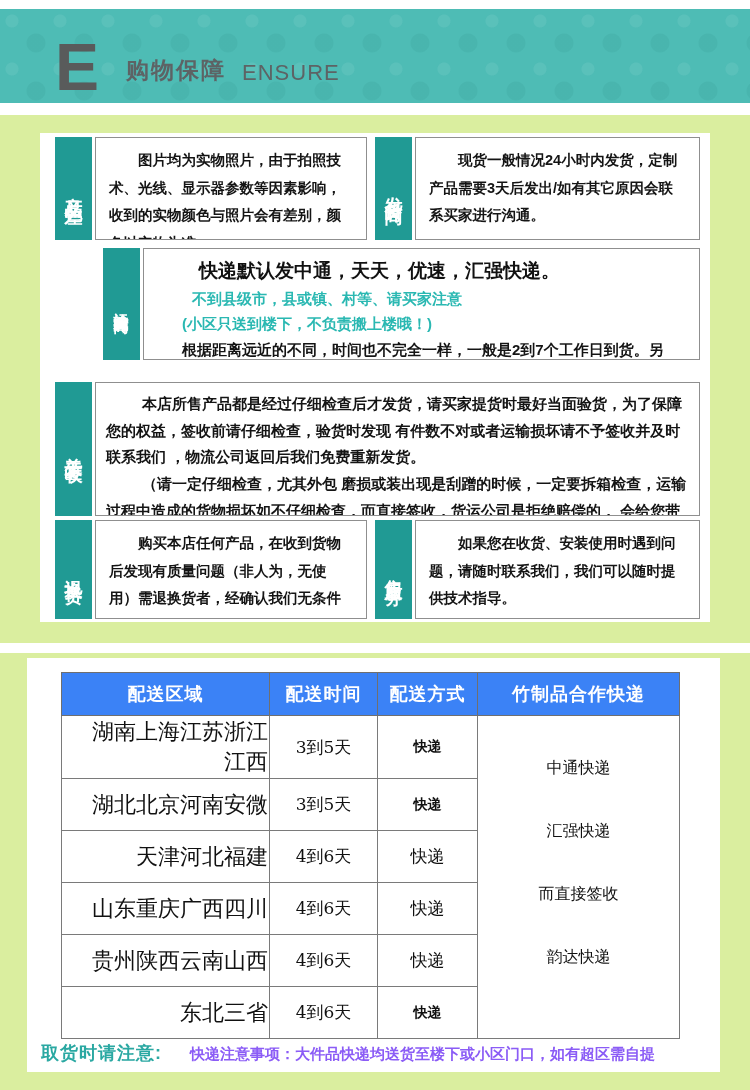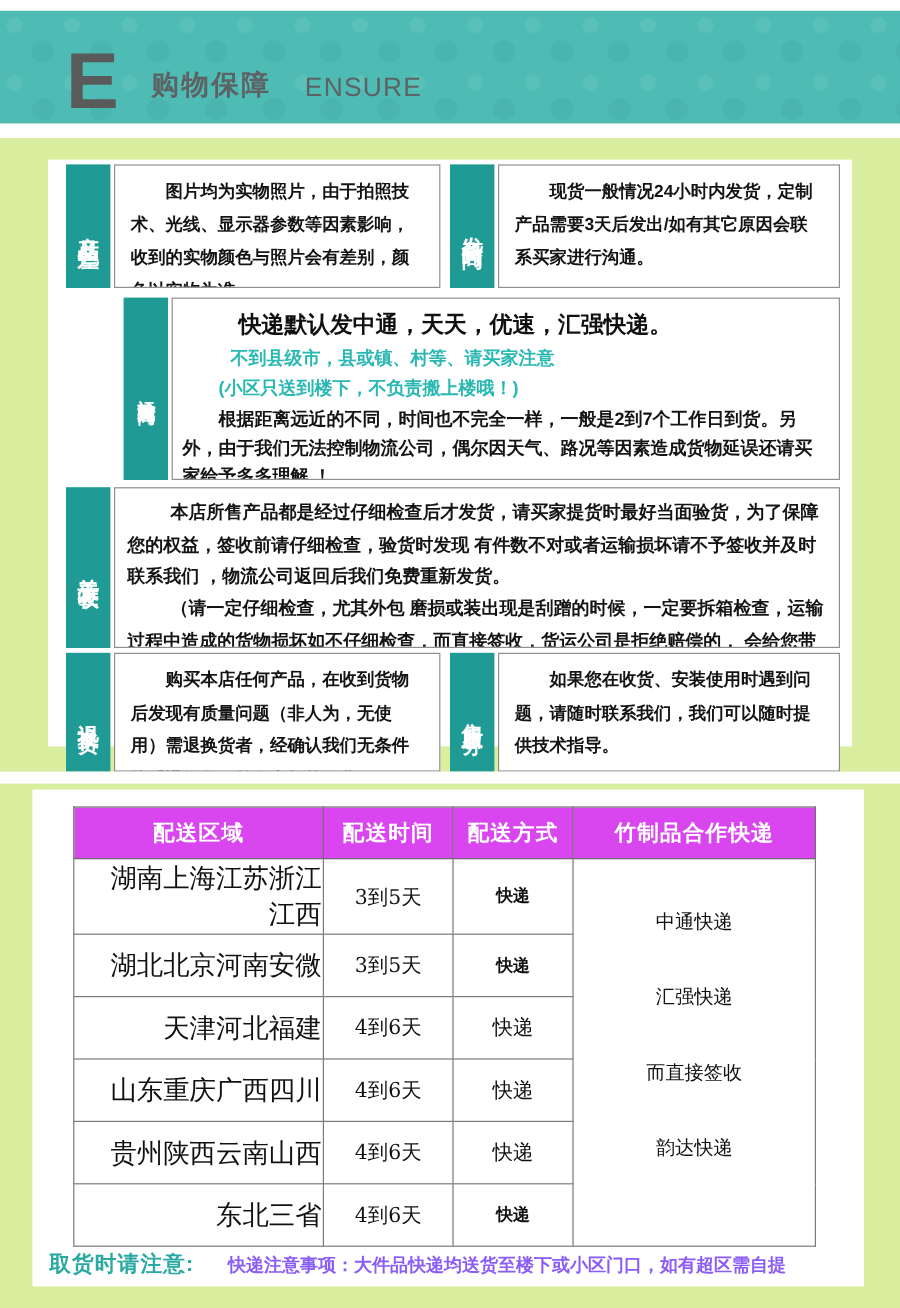--- a/index.html
+++ b/index.html
@@ -10,50 +10,50 @@
   .strip.top{top:0;height:9px;}
   .strip.under-band{top:103px;height:12px;}
   .strip.mid{top:643px;height:10px;}
   .band{position:absolute;left:0;top:9px;width:750px;height:94px;background-color:#4ebcb5;
         background-image:
           radial-gradient(circle at 12px 12px, rgba(255,255,255,0.07) 6px, transparent 7px),
           radial-gradient(circle at 36px 34px, rgba(0,70,70,0.06) 9px, transparent 10px);
         background-size:48px 48px;}
   .band-inner{display:flex;align-items:flex-end;height:100%;padding:0 0 9px 55px;box-sizing:border-box;}
   .big-e{font-size:66px;font-weight:bold;color:#595b5b;line-height:0.8;font-family:"Liberation Sans",sans-serif;}
-  .band-title{font-size:23px;font-weight:bold;color:#5d6365;letter-spacing:2px;margin:0 12px 8px 27px;}
+  .band-title{font-size:23px;font-weight:bold;color:#5d6365;letter-spacing:2px;margin:0 0 8px 27px;}
   .band-sub{font-size:22px;color:#5d6365;letter-spacing:1px;margin:0 0 8px 16px;font-family:"Liberation Sans",sans-serif;}
 
   
   .panel1{position:absolute;left:40px;top:133px;width:670px;height:489px;background:#ffffff;
           box-sizing:border-box;padding:4px 10px 0 15px;}
   .g-row{display:flex;align-items:stretch;}
   .g-row.r1{height:103px;margin-bottom:8px;}
-  .g-row.r2{height:152px;margin-bottom:6px;padding-left:48px;}
+  .g-row.r2{height:112px;margin-bottom:22px;padding-left:48px;}
   .g-row.r3{height:134px;margin-bottom:4px;}
   .g-row.r4{height:99px;}
   .g-label{flex:none;width:37px;background:#209a94;color:#ffffff;display:flex;align-items:center;justify-content:center;
            writing-mode:vertical-lr;text-orientation:upright;font-weight:bold;font-size:18px;letter-spacing:3px;line-height:1;}
   .g-label.tight{font-size:15px;letter-spacing:1px;}
   .g-cell{background:#ffffff;border:1px solid #8f8f8f;margin-left:3px;box-sizing:border-box;overflow:hidden;}
   .g-cell.half1{flex:none;width:272px;}
   .g-cell.grow{flex:1;}
   .g-label.second{margin-left:8px;}
   .cell-text{font-weight:bold;color:#141414;font-size:14.5px;line-height:1.9;padding:9px 13px 0 13px;text-indent:2em;margin:0;}
   .t-line1{font-family:"DejaVu Serif","Liberation Serif",serif;font-weight:bold;color:#111;font-size:19px;margin:9px 0 3px 55px;}
   .t-line2{color:#2ab8b2;font-weight:bold;font-size:15px;margin:0 0 2px 48px;line-height:1.55;}
   .t-line3{color:#2ab8b2;font-weight:bold;font-size:15px;margin:0 0 2px 38px;line-height:1.55;}
   .t-line4{font-weight:bold;color:#141414;font-size:15px;line-height:1.6;text-indent:2em;margin:0;padding:0 10px 0 8px;}
   .sign-p{font-weight:bold;color:#141414;font-size:15px;line-height:1.78;margin:0;padding:0 10px 0 10px;text-indent:2.4em;}
   .sign-p.first{padding-top:8px;}
 
   
   .panel2{position:absolute;left:27px;top:658px;width:693px;height:414px;background:#ffffff;}
   table.d-table{position:absolute;left:34px;top:14px;width:618px;border-collapse:collapse;table-layout:fixed;}
-  .d-table th{background:#d946ef;color:#ffffff;font-size:18px;font-weight:bold;height:40px;
+  .d-table th{background:#3b82f6;color:#ffffff;font-size:18px;font-weight:bold;height:40px;
               border:1px solid #6f6f6f;letter-spacing:1px;}
   .d-table td{border:1px solid #7a7a7a;height:49px;color:#111;
               font-family:"DejaVu Serif","Liberation Serif",serif;}
   .d-table td.area{text-align:right;padding-left:18px;font-size:22px;}
   .d-table td.time{text-align:center;font-size:17px;}
   .d-table td.method{text-align:center;font-size:17px;}
   .d-table tr:nth-child(1) td.method,
   .d-table tr:nth-child(2) td.method,
   .d-table tr:nth-child(6) td.method{font-size:14px;font-weight:bold;font-family:"Liberation Sans",sans-serif;}
   .d-table td.partners{vertical-align:top;padding:0;}

